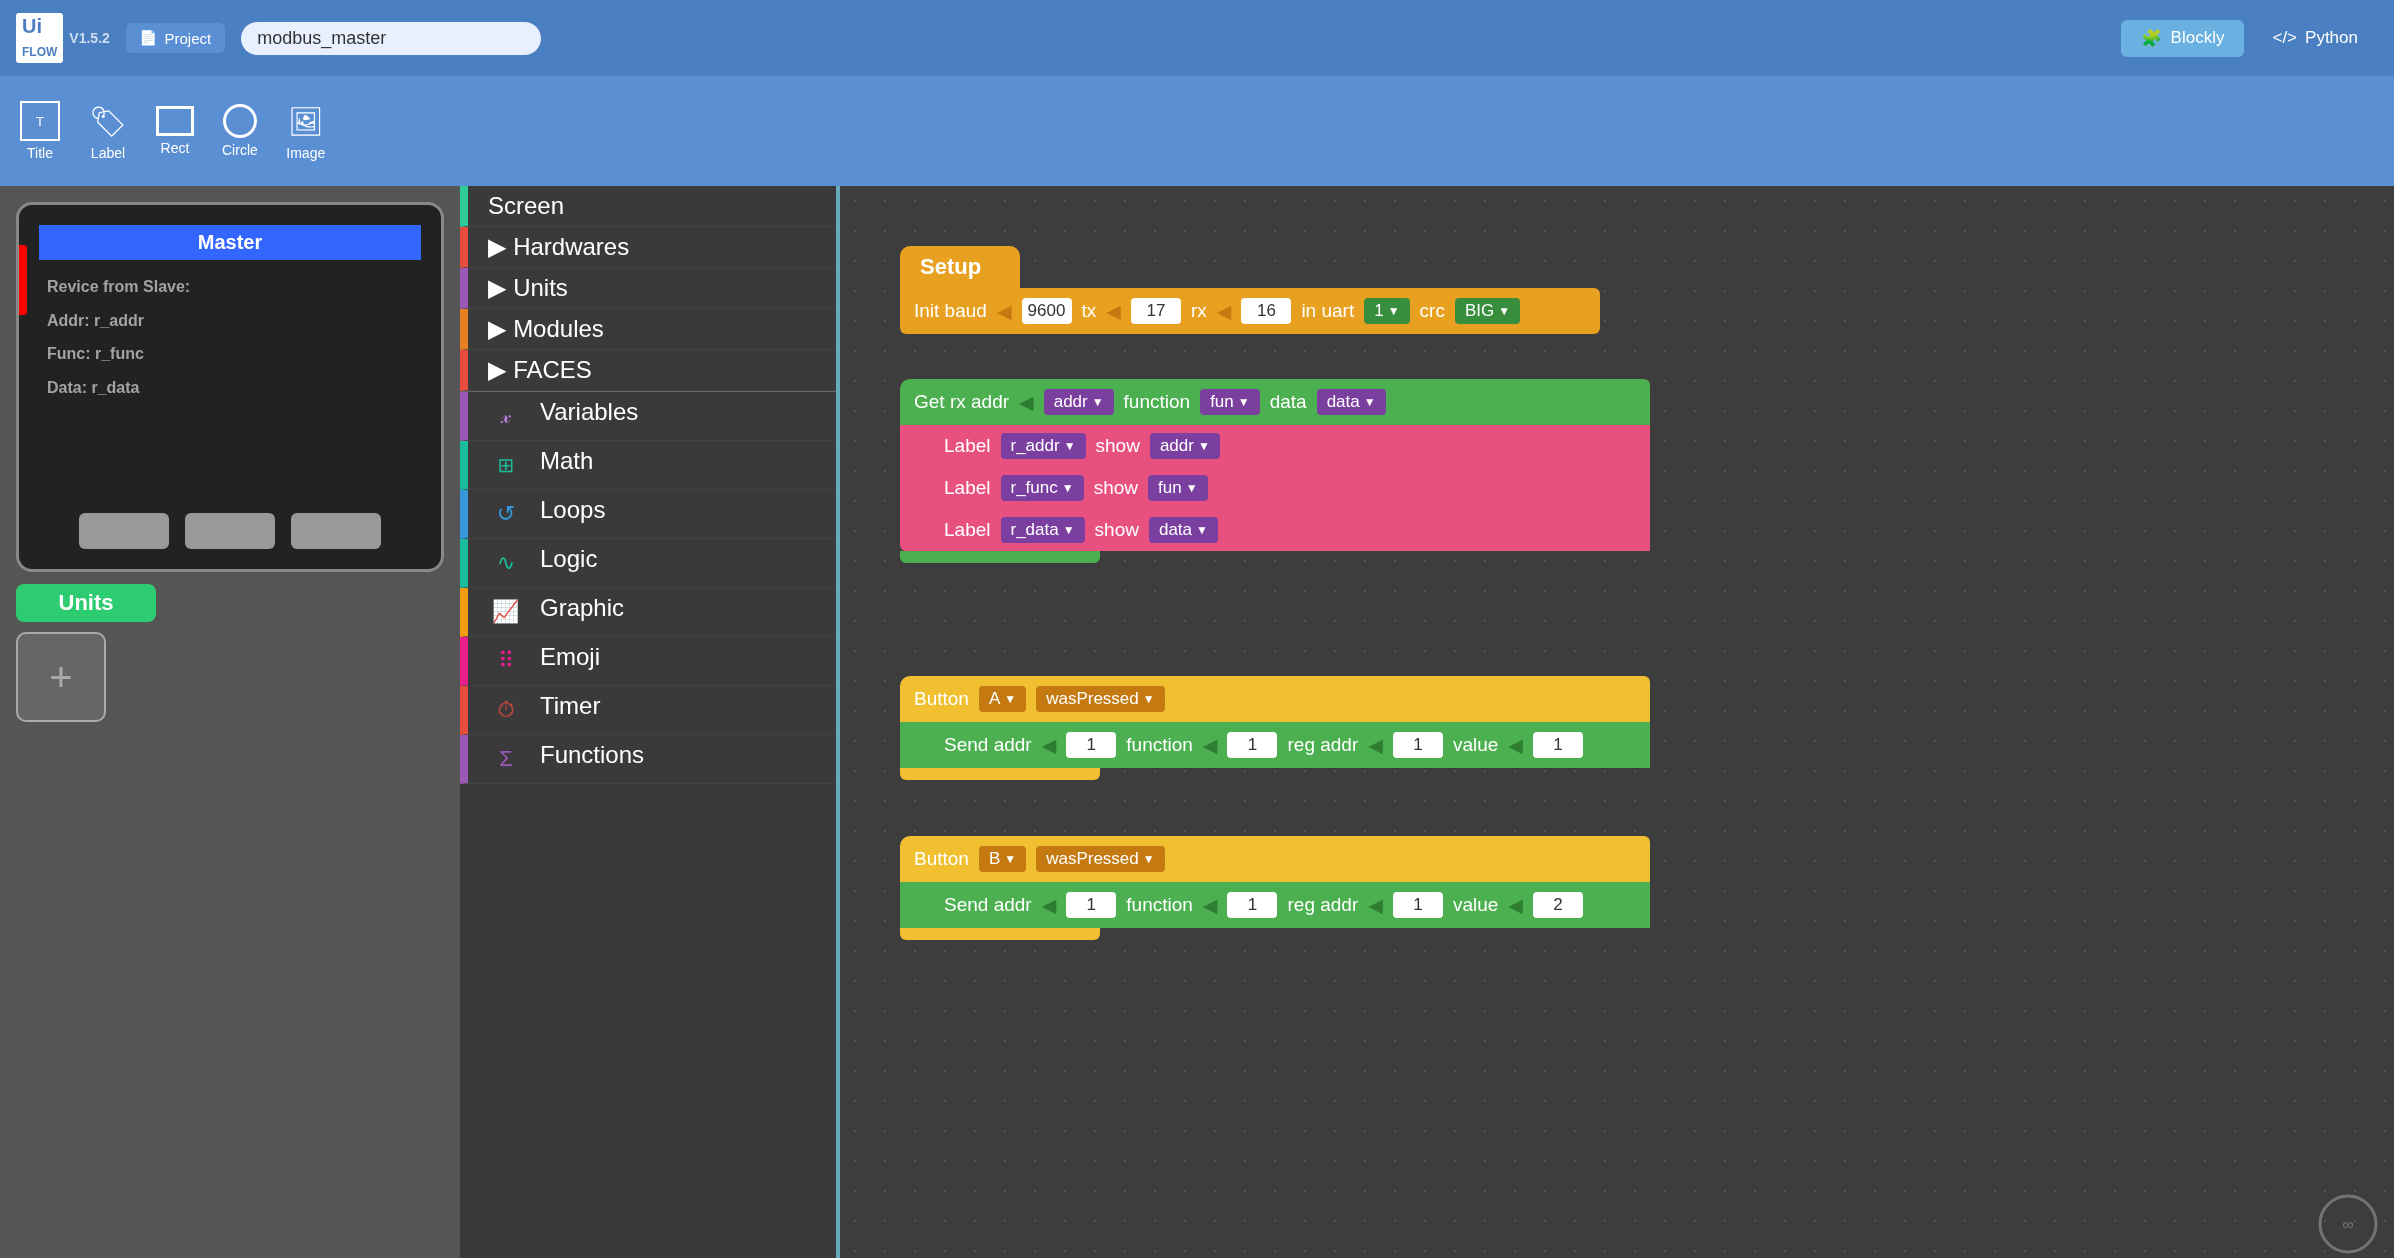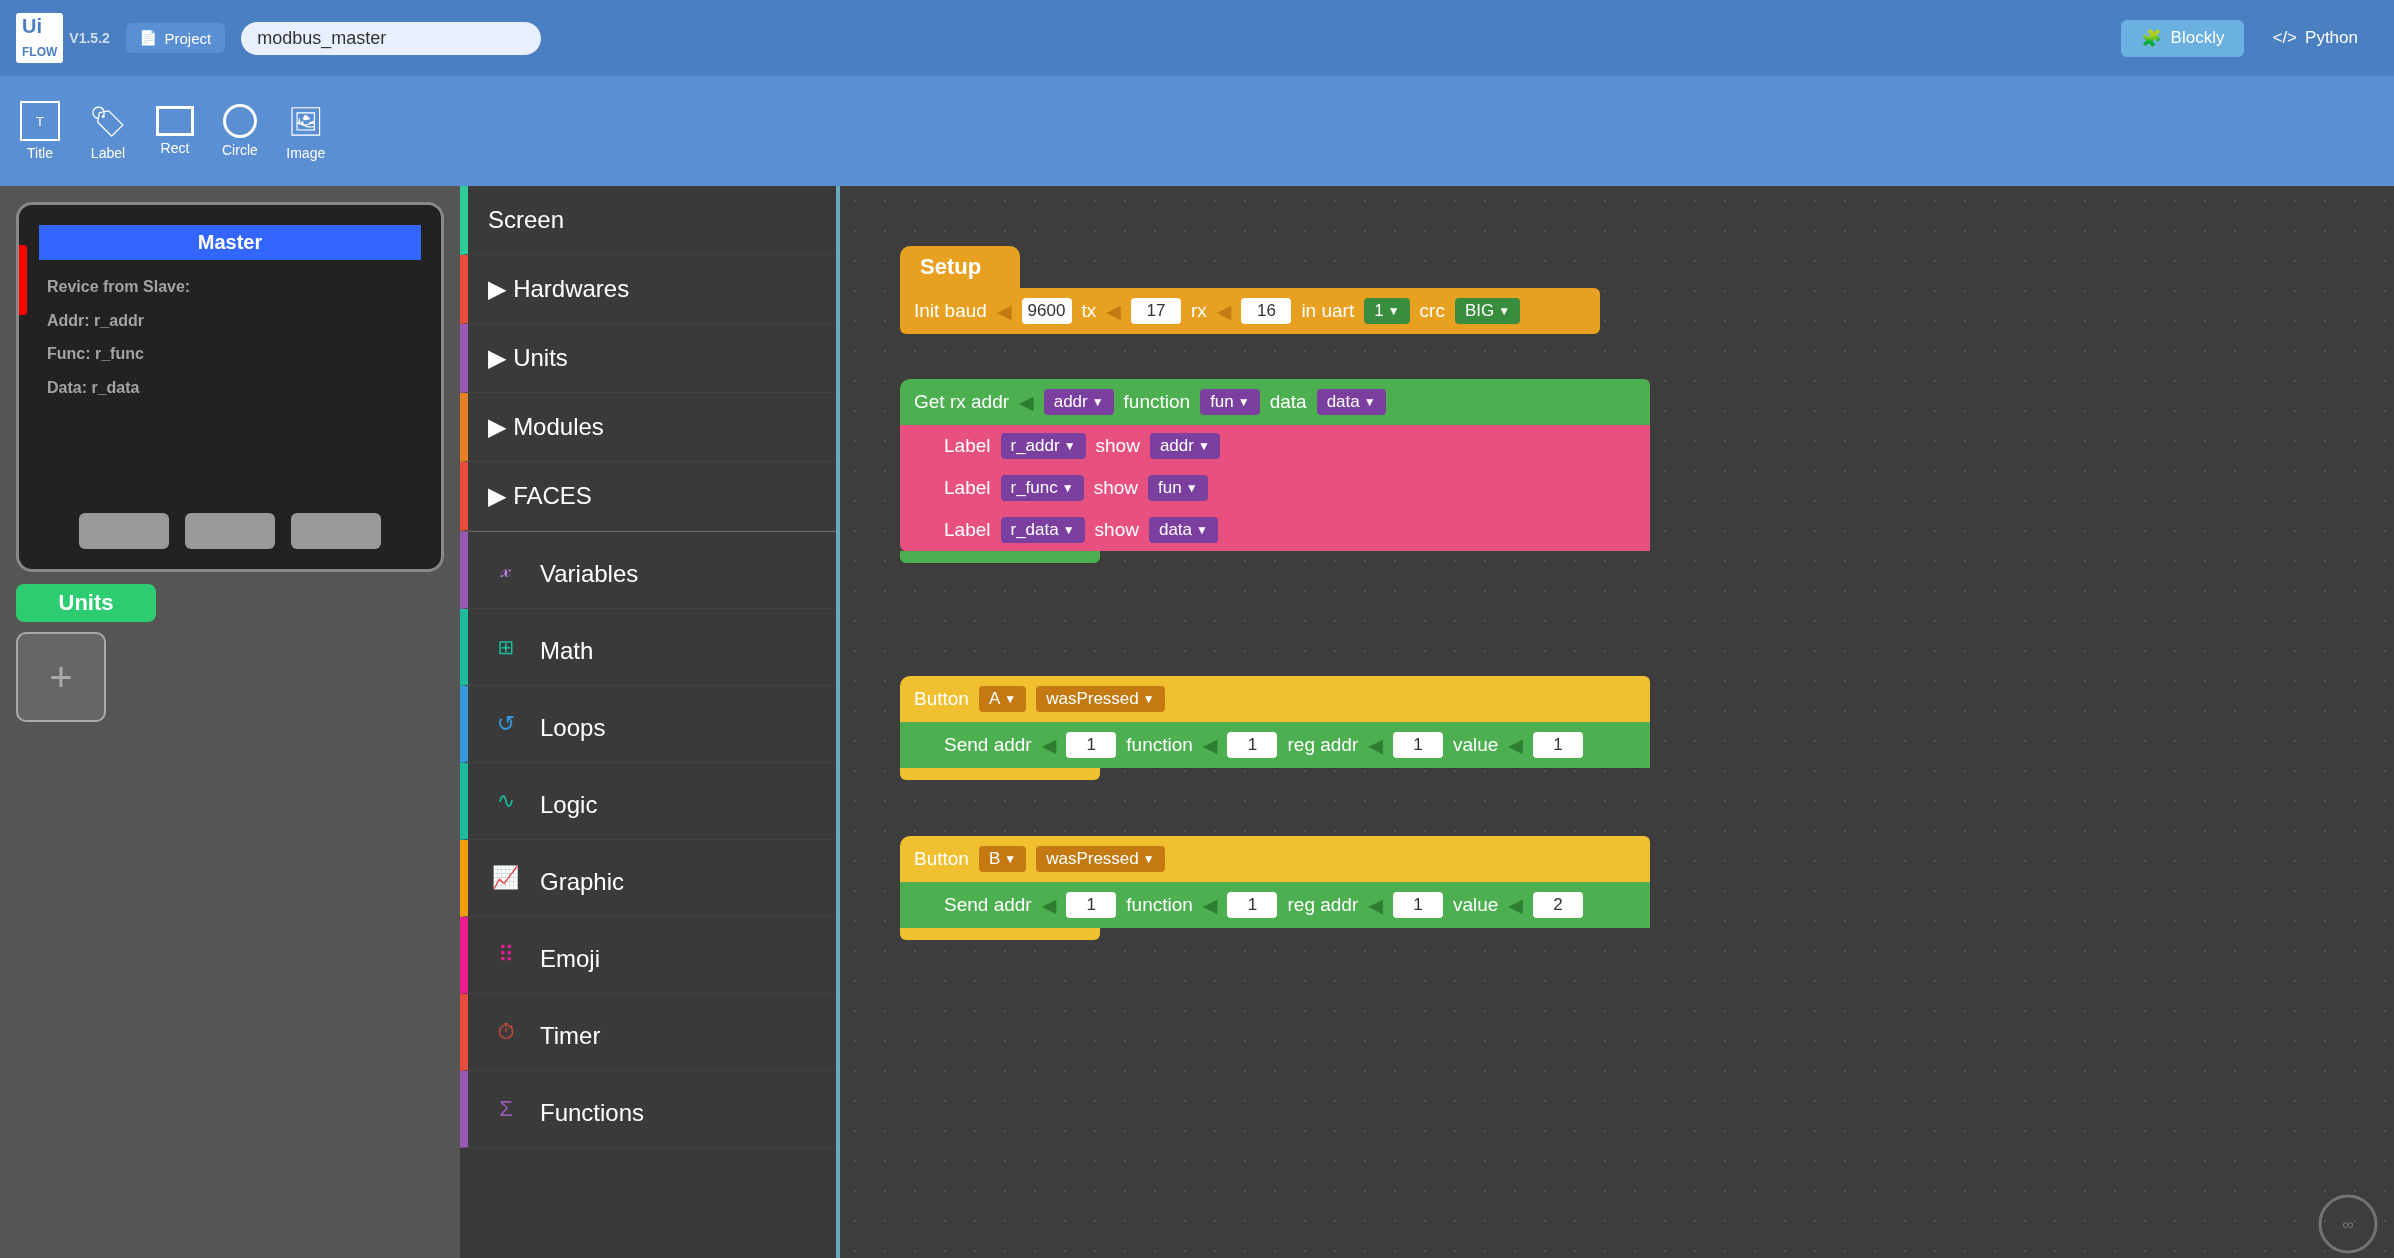--- a/index.html
+++ b/index.html
@@ -203,22 +203,22 @@
     .middle-panel {
       width: 380px;
       background: #3a3a3a;
       border-right: 4px solid #6ab;
       display: flex;
       flex-direction: column;
       overflow-y: auto;
     }
     .category-item {
       display: flex;
-      align-items: flex-end;
-      padding: 20px 20px;
+      align-items: flex-start;
+      padding: 6px 20px;
       cursor: pointer;
       border-bottom: 1px solid #444;
       color: white;
       font-size: 24px;
       gap: 16px;
       position: relative;
     }
     .cat-icon {
       width: 36px;
       height: 36px;

